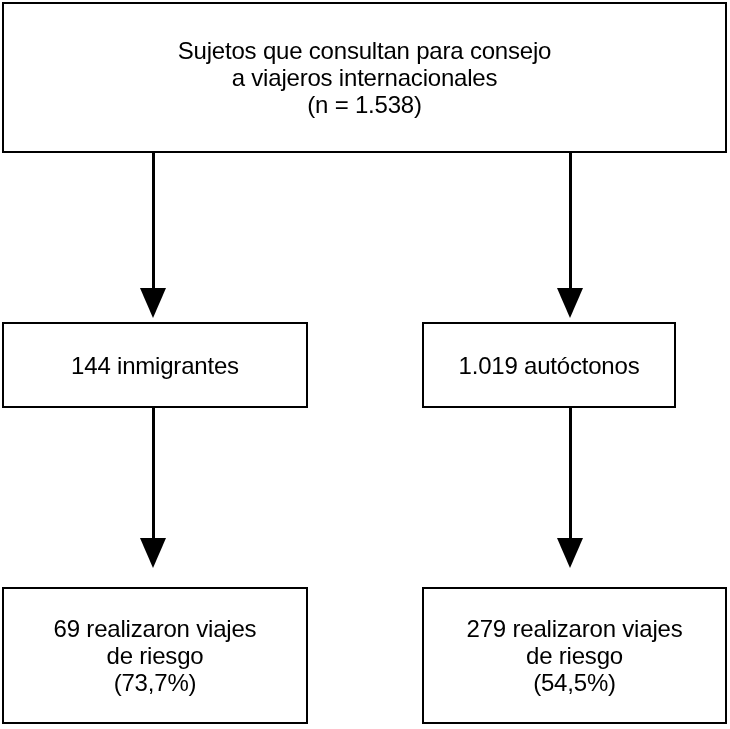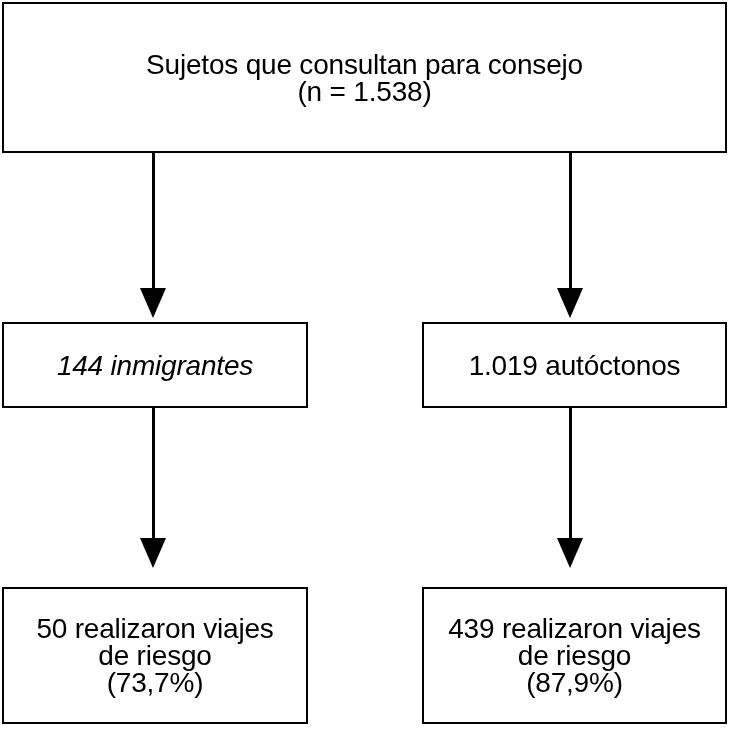--- a/index.html
+++ b/index.html
@@ -20,29 +20,29 @@
     position: absolute;
     box-sizing: border-box;
     border: 2.5px solid #000000;
     background: #ffffff;
     display: flex;
     align-items: center;
     justify-content: center;
     text-align: center;
   }
   .box-text {
-    font-size: 28px;
+    font-size: 24px;
     line-height: 27px;
     letter-spacing: -0.2px;
     white-space: nowrap;
   }
   
   .box-top       { left: 2px;   top: 2px;   width: 725px; height: 151px; }
-  .box-mid-left  { left: 2px;   top: 322px; width: 306px; height: 86px; font-style: italic; }
-  .box-mid-right { left: 422px; top: 322px; width: 305px; height: 86px; }
+  .box-mid-left  { left: 2px;   top: 322px; width: 306px; height: 86px; }
+  .box-mid-right { left: 422px; top: 322px; width: 254px; height: 86px; }
   .box-bot-left  { left: 2px;   top: 587px; width: 306px; height: 137px; }
   .box-bot-right { left: 422px; top: 587px; width: 305px; height: 137px; }
   
   .arrow-stem {
     position: absolute;
     width: 3px;
     background: #000000;
   }
   .arrow-head {
     position: absolute;
@@ -62,20 +62,21 @@
   .head-r2-right { left: 557px; top: 538px; }
 </style>
 </head>
 <body>
 
 <div class="canvas">
 
   <div class="box box-top">
     <div class="box-text">
       <div>Sujetos que consultan para consejo</div>
+      <div>a viajeros internacionales</div>
       <div>(n = 1.538)</div>
     </div>
   </div>
 
   <div class="arrow-stem stem-r1-left"></div>
   <div class="arrow-head head-r1-left"></div>
   <div class="arrow-stem stem-r1-right"></div>
   <div class="arrow-head head-r1-right"></div>
 
   <div class="box box-mid-left">
@@ -85,26 +86,26 @@
     <div class="box-text">1.019 autóctonos</div>
   </div>
 
   <div class="arrow-stem stem-r2-left"></div>
   <div class="arrow-head head-r2-left"></div>
   <div class="arrow-stem stem-r2-right"></div>
   <div class="arrow-head head-r2-right"></div>
 
   <div class="box box-bot-left">
     <div class="box-text">
-      <div>50 realizaron viajes</div>
+      <div>69 realizaron viajes</div>
       <div>de riesgo</div>
       <div>(73,7%)</div>
     </div>
   </div>
   <div class="box box-bot-right">
     <div class="box-text">
-      <div>439 realizaron viajes</div>
+      <div>279 realizaron viajes</div>
       <div>de riesgo</div>
-      <div>(87,9%)</div>
+      <div>(54,5%)</div>
     </div>
   </div>
 
 </div>
 
 </body></html>

